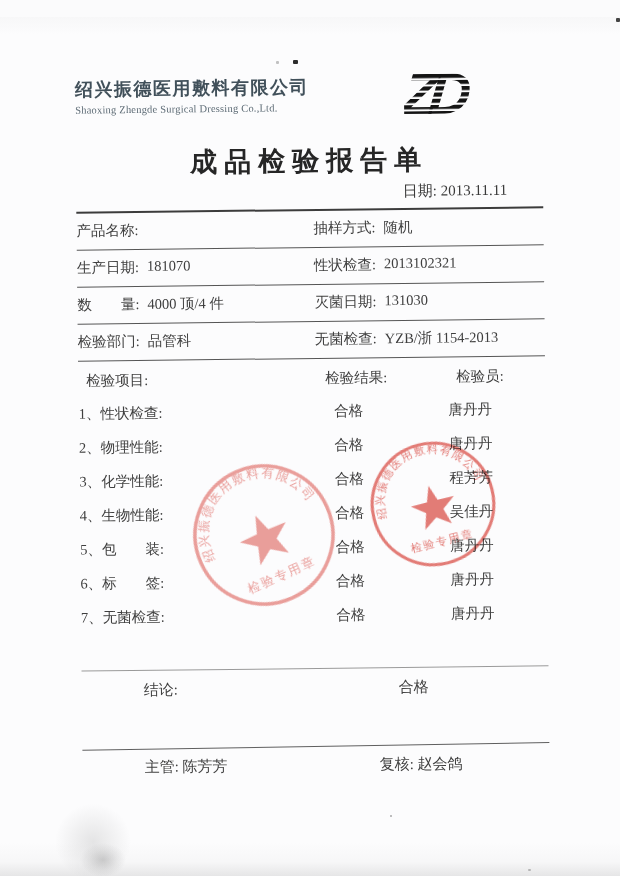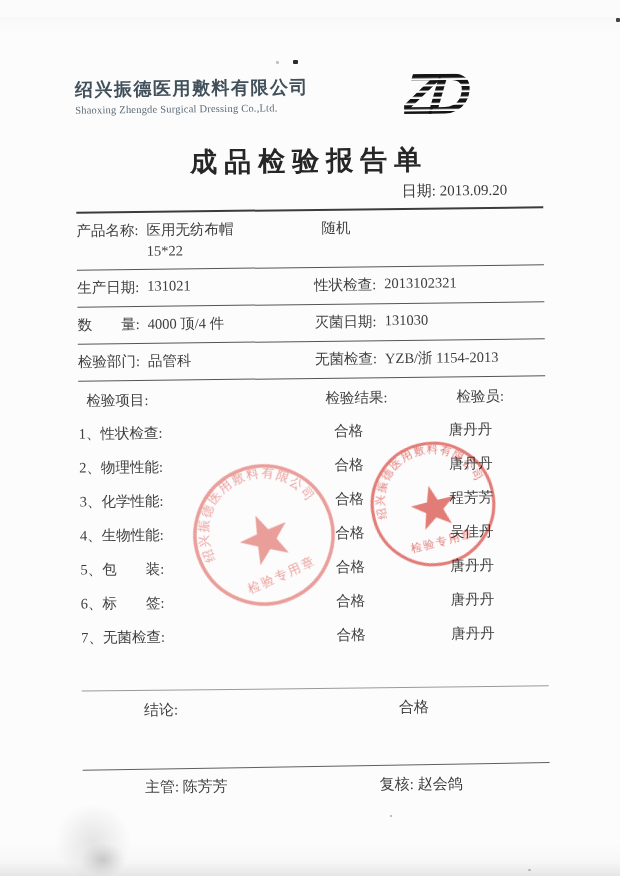--- a/index.html
+++ b/index.html
@@ -78,41 +78,38 @@
             <rect width="8" height="4.1" y="0" fill="#141414"></rect>
           </pattern>
         </defs>
         <text x="2" y="52" font-size="58" font-weight="bold" font-style="italic" font-family="'Liberation Sans',sans-serif" letter-spacing="-9" fill="url(#stripes)" transform="skewX(-6)">ZD</text>
       </svg>
     </div>
 
     <div class="title">成品检验报告单</div>
     <div class="date-line">
       <span>日期:</span>
-      <span>2013.09.20</span>
+      <span>2013.11.11</span>
     </div>
     <div class="rule-thick"></div>
 
     <div>
       <div class="info-row">
         <div class="info-cell-l">
           <span class="lbl">产品名称:</span>
-          <span class="val">
-            <div>医用无纺布帽</div>
-            <div class="val2">15*22</div>
-          </span>
-        </div>
-        <div class="info-cell-r">
+        </div>
+        <div class="info-cell-r">
+          <span class="lbl">抽样方式:</span>
           <span class="val">随机</span>
         </div>
       </div>
       <div class="info-row">
         <div class="info-cell-l">
           <span class="lbl">生产日期:</span>
-          <span class="val">131021</span>
+          <span class="val">181070</span>
         </div>
         <div class="info-cell-r">
           <span class="lbl">性状检查:</span>
           <span class="val">2013102321</span>
         </div>
       </div>
       <div class="info-row">
         <div class="info-cell-l">
           <span class="lbl">数　　量:</span>
           <span class="val">4000 顶/4 件</span>

